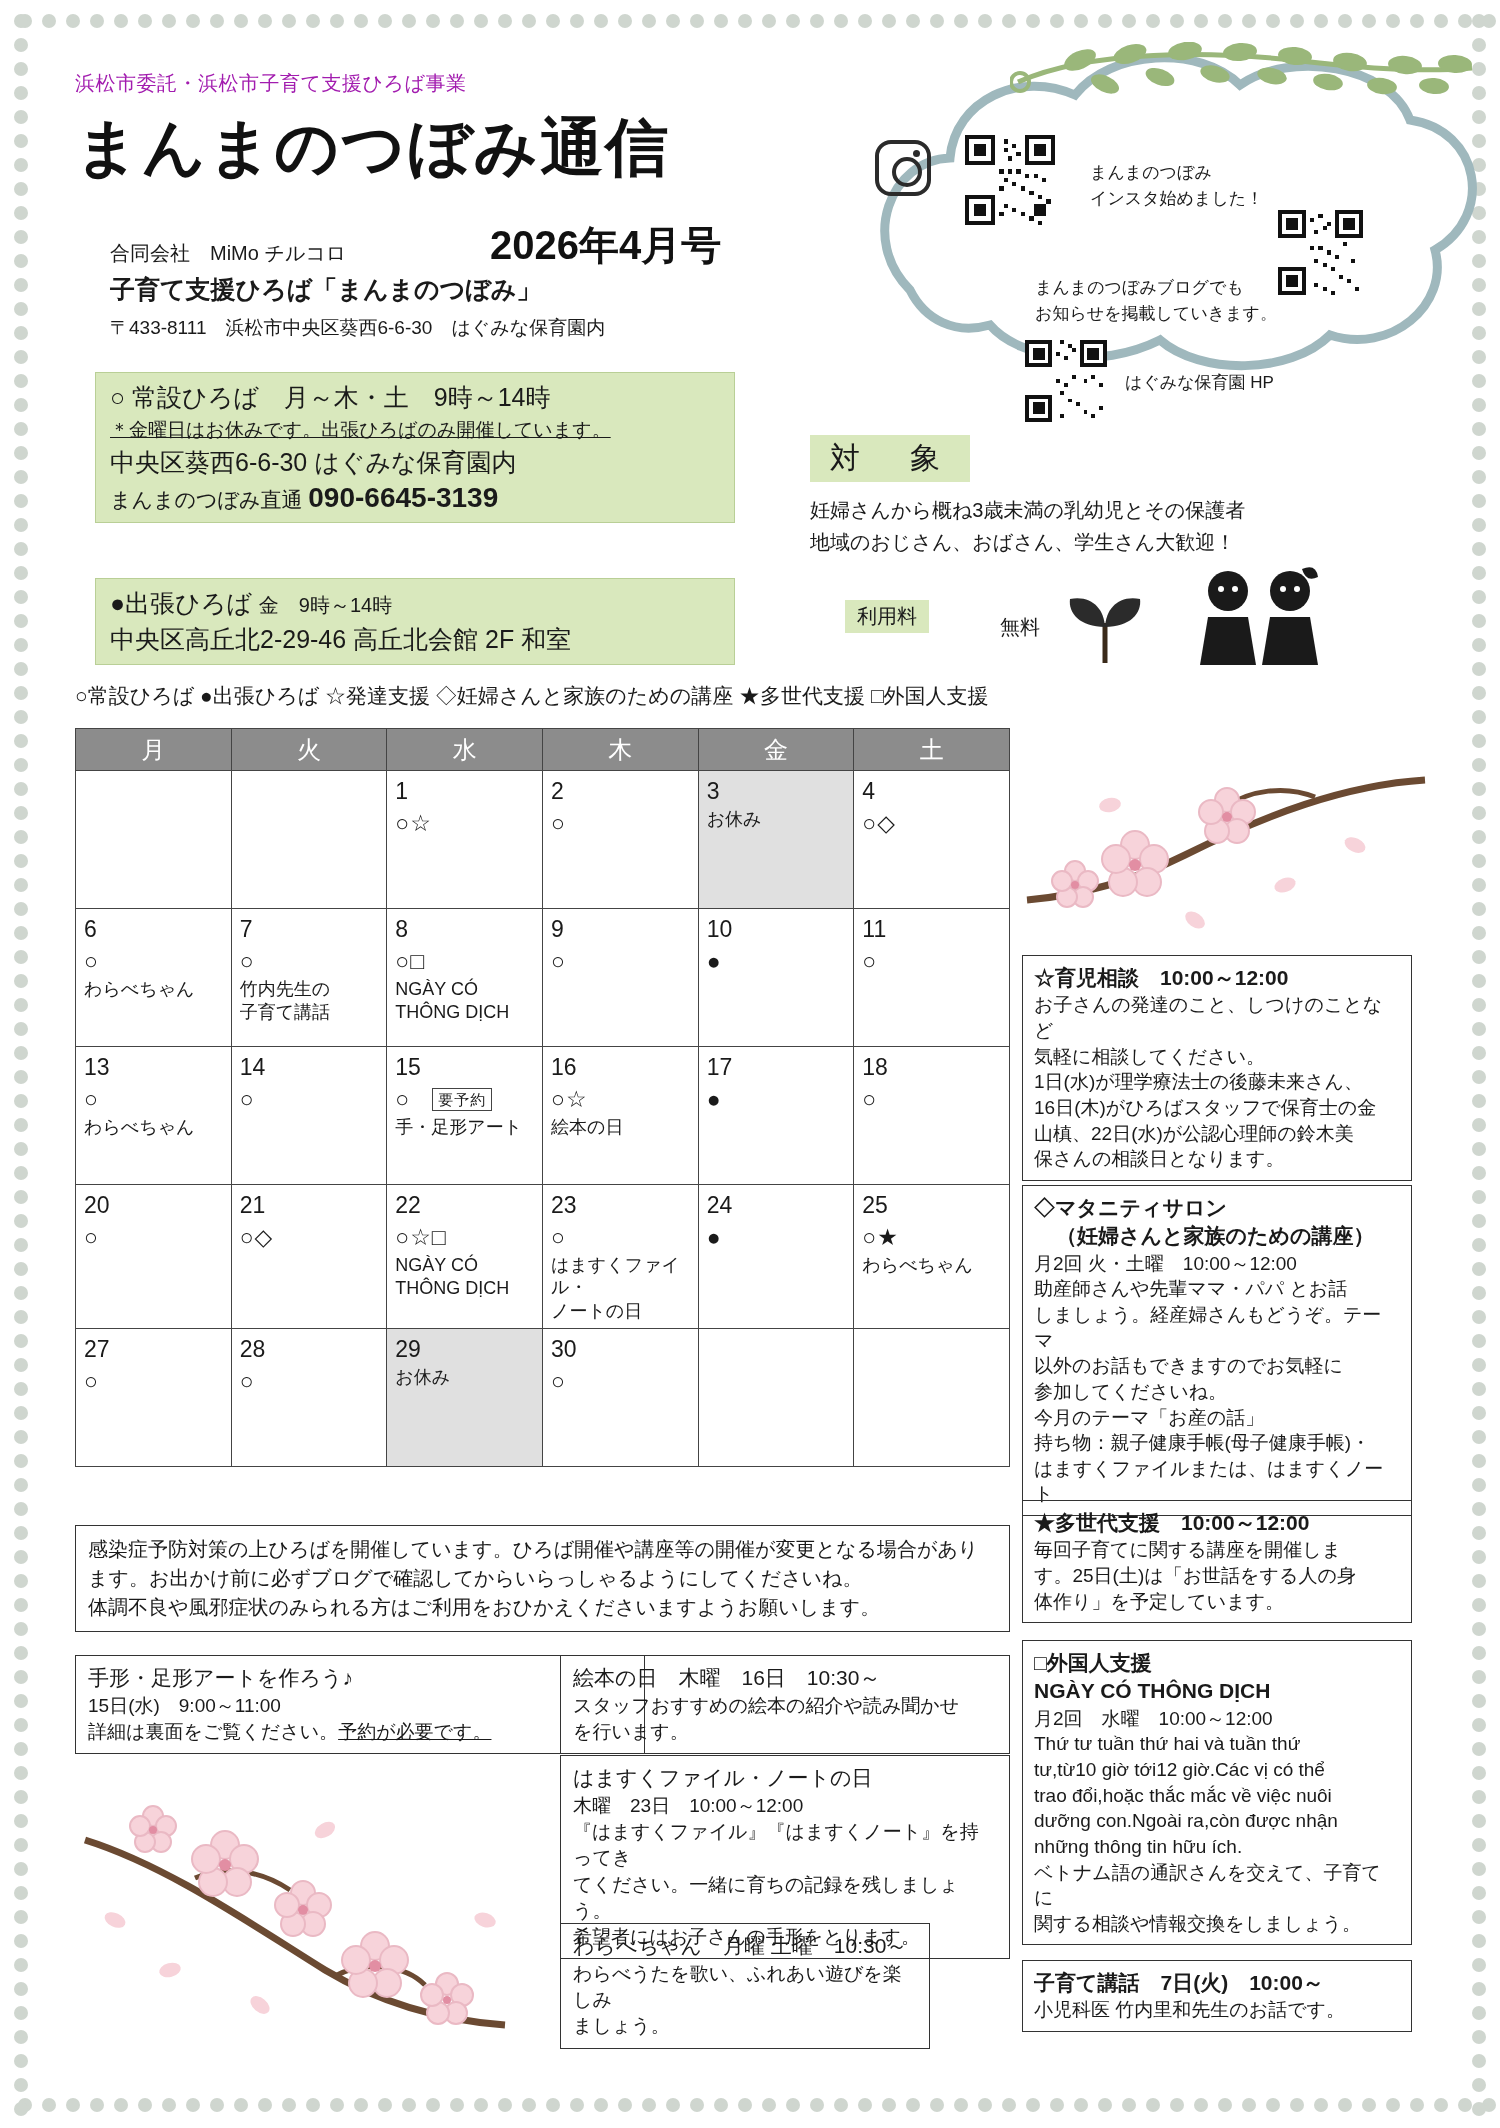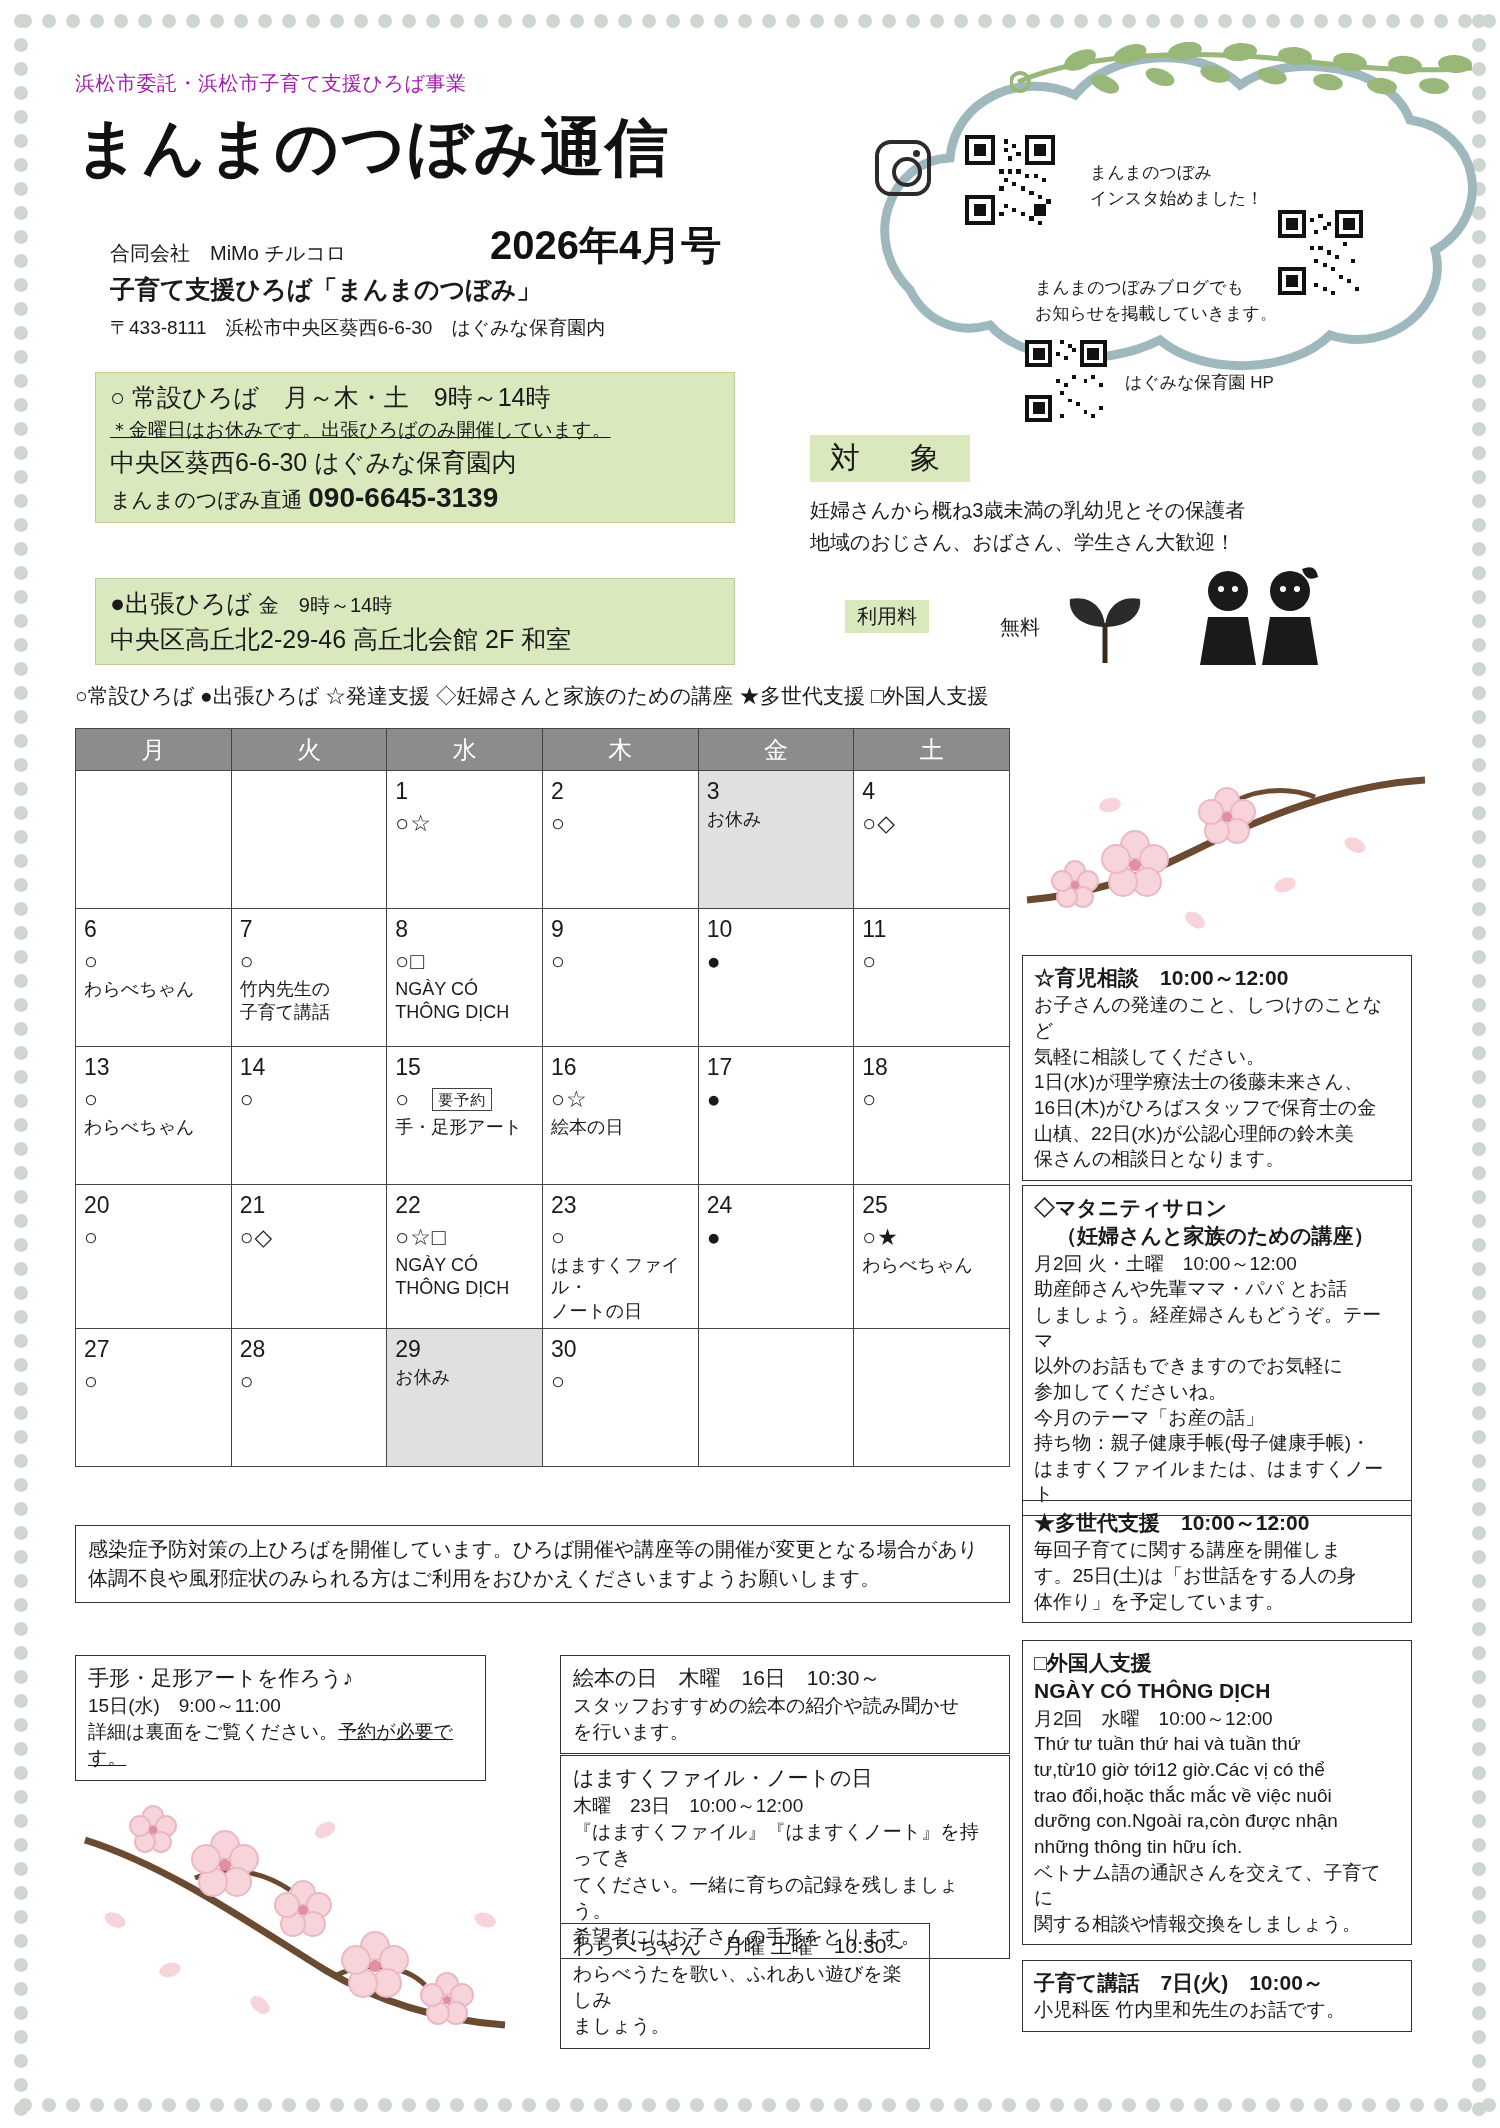--- a/index.html
+++ b/index.html
@@ -811,24 +811,25 @@
             <div class="marks">○</div>
           </td>
           <td></td>
           <td></td>
         </tr>
       </tbody>
   </table>
 
   <div class="notice">
     <div>感染症予防対策の上ひろばを開催しています。ひろば開催や講座等の開催が変更となる場合があり</div>
+    <div>ます。お出かけ前に必ずブログで確認してからいらっしゃるようにしてくださいね。</div>
     <div>体調不良や風邪症状のみられる方はご利用をおひかえくださいますようお願いします。</div>
   </div>
 
-  <div class="bl-box" style="left:75px;top:1655px;width:411px;">
+  <div class="bl-box" style="left:75px;top:1655px;width:570px;">
     <div class="b-title">手形・足形アートを作ろう♪</div>
     <div>15日(水)　9:00～11:00</div>
     <div>
       <span>詳細は裏面をご覧ください。</span><span class="underline">予約が必要です。</span>
     </div>
   </div>
 
   <svg style="position:absolute;left:75px;top:1770px;" width="470" height="270" viewBox="0 0 470 270">
     <path d="M10 70 C90 95 170 150 250 200 C300 230 360 250 430 255" fill="none" stroke="#6b4a32" stroke-width="7"></path>
     <path d="M120 108 C150 95 185 100 215 120" fill="none" stroke="#6b4a32" stroke-width="5"></path>

